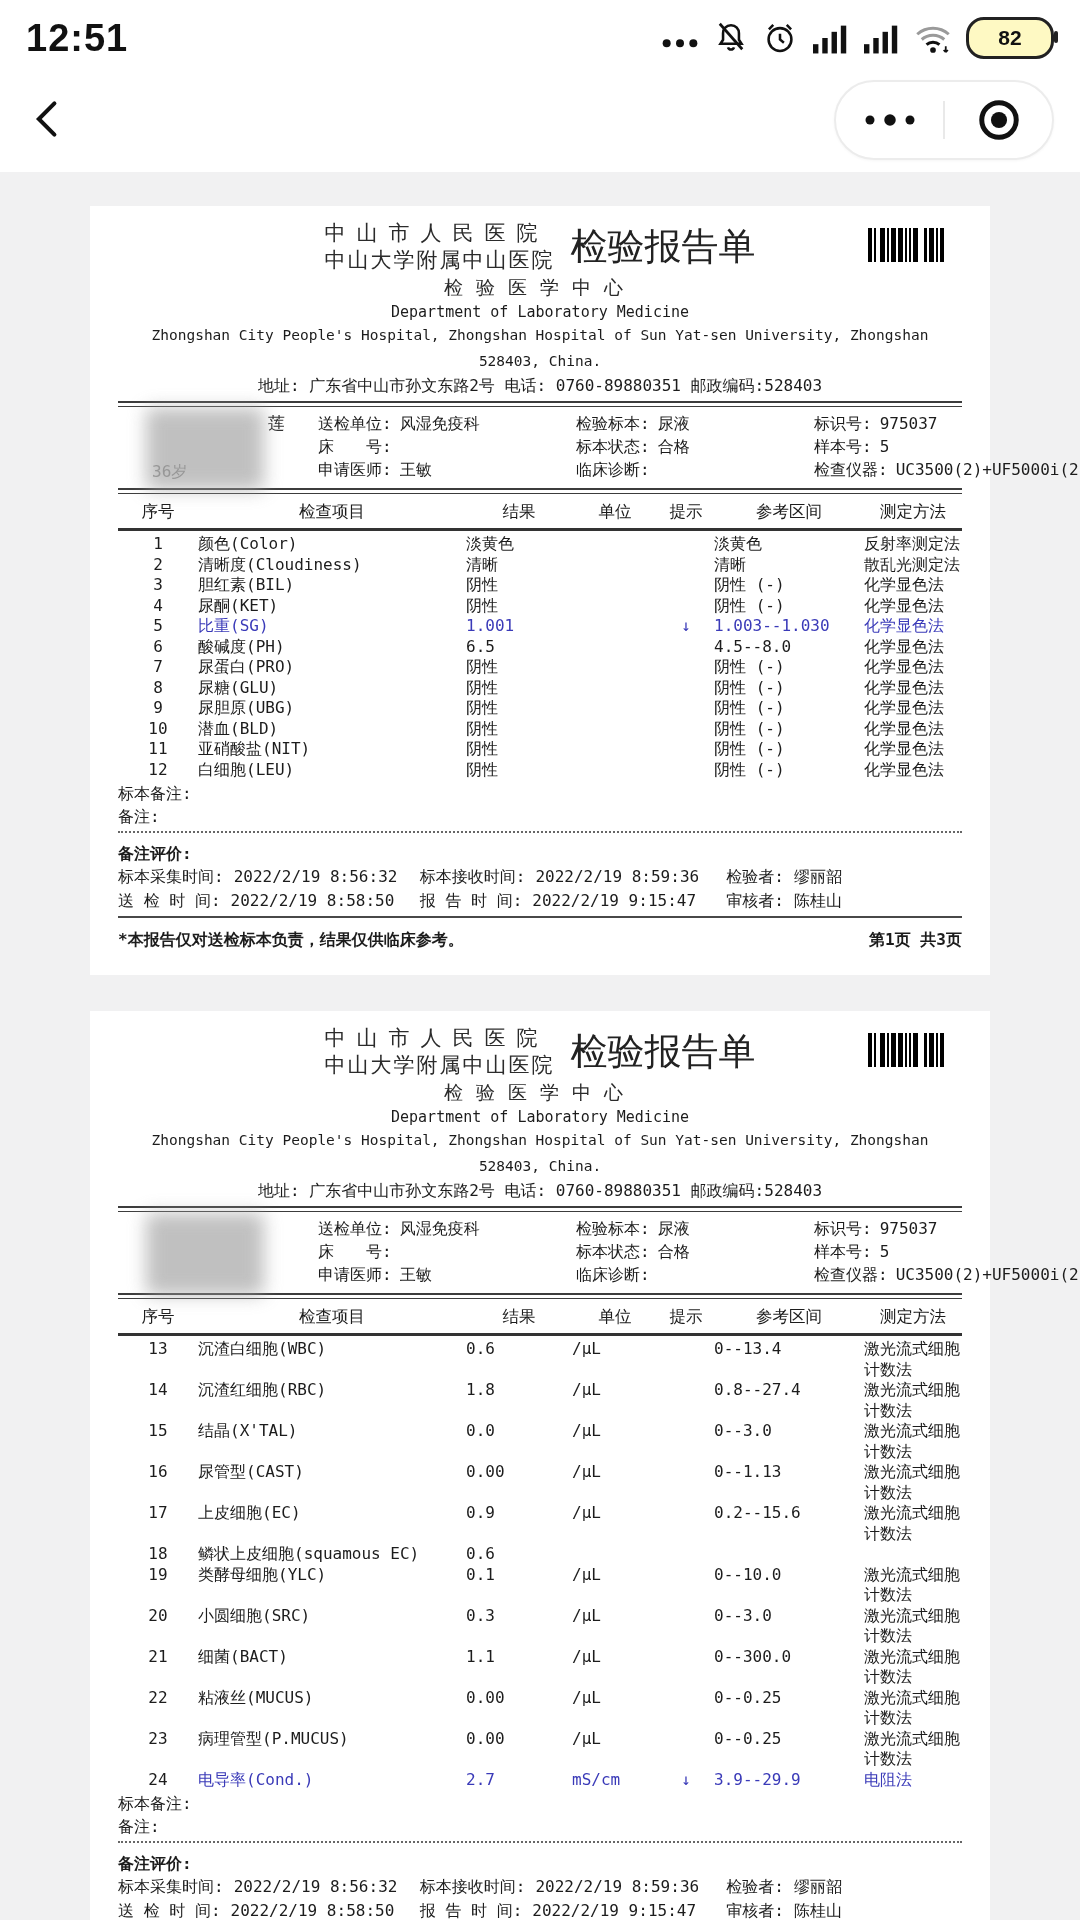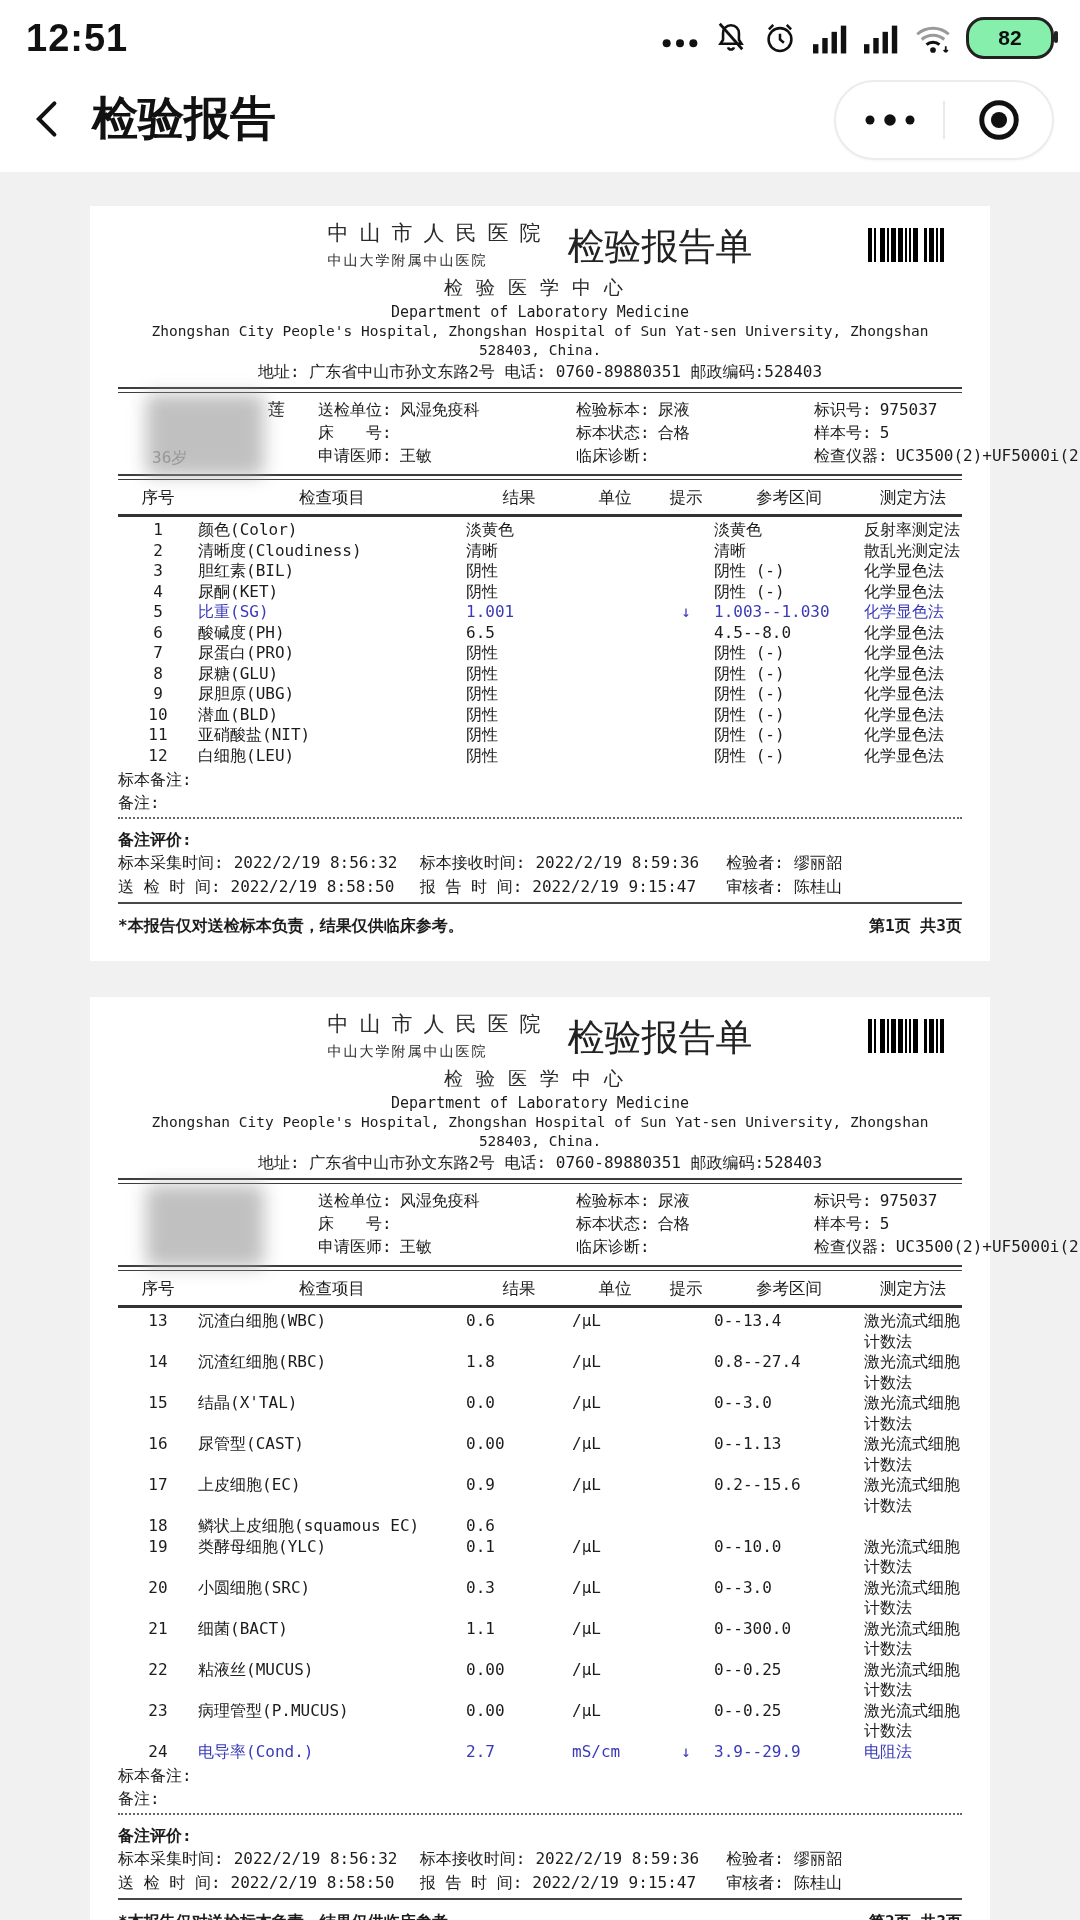--- a/index.html
+++ b/index.html
@@ -4,43 +4,43 @@
 <style>
   html,body{margin:0;padding:0;width:1080px;height:1920px;background:#f1f1f2;overflow:hidden;
     font-family:"Liberation Sans","DejaVu Sans",sans-serif;color:#111;}
   
   .status-bar{height:66px;background:#fff;display:flex;justify-content:space-between;align-items:center;
     padding:10px 26px 0;box-sizing:border-box;}
   .time{font-size:38px;font-weight:bold;letter-spacing:1px;}
   .sb-icons{display:flex;align-items:center;gap:13px;}
   .sb-icons svg{display:block;}
   .battery{min-width:62px;height:36px;border:3px solid #222;border-radius:18px;display:flex;align-items:center;
-    justify-content:center;font-size:21px;font-weight:bold;padding:0 10px;position:relative;background:#86efac;}
+    justify-content:center;font-size:21px;font-weight:bold;padding:0 10px;position:relative;background:#fef9c3;}
   .battery:after{content:"";position:absolute;right:-7px;top:11px;width:4px;height:12px;background:#222;border-radius:2px;}
   
   .nav-bar{height:106px;background:#fff;display:flex;align-items:center;padding:0 26px;position:relative;}
   .back-btn{width:52px;height:60px;display:flex;align-items:center;cursor:pointer;}
   .nav-title{font-size:46px;font-weight:600;margin-left:14px;}
   .capsule{position:absolute;right:26px;top:14px;width:216px;height:76px;border:2px solid #ececec;border-radius:40px;
     background:#fff;display:flex;align-items:center;box-shadow:0 1px 3px rgba(0,0,0,.04);}
   .capsule-half{flex:1;display:flex;justify-content:center;align-items:center;cursor:pointer;height:100%;}
   .capsule-divider{width:2px;height:38px;background:#e9e9e9;}
   
   .content{padding-top:34px;height:1714px;box-sizing:border-box;}
   .report-card{width:900px;margin:0 auto 36px;background:#fff;padding:14px 28px 24px;box-sizing:border-box;
     font-size:16px;color:#1c1c1c;font-family:"DejaVu Sans Mono","DejaVu Sans",sans-serif;}
   .hosp-wrap{position:relative;}
   .hosp-block{display:flex;justify-content:center;align-items:center;gap:16px;}
   .hosp-l1{font-size:21px;letter-spacing:11px;color:#2b2b2b;line-height:27px;}
-  .hosp-l2{font-size:14px;letter-spacing:2px;color:#2b2b2b;line-height:27px;}
+  .hosp-l2{font-size:21px;letter-spacing:2px;color:#2b2b2b;line-height:27px;}
   .hosp-l3{font-size:19px;letter-spacing:13px;color:#2b2b2b;line-height:27px;text-align:center;}
   .report-title{font-size:37px;color:#222;white-space:nowrap;}
   .barcode{position:absolute;right:6px;top:8px;}
   .dept-en{text-align:center;font-size:15px;line-height:19px;margin-top:2px;}
-  .hosp-en{text-align:center;font-size:14.5px;line-height:19px;}
+  .hosp-en{text-align:center;font-size:14.5px;line-height:26px;}
   .addr{text-align:center;font-size:16px;line-height:23px;}
   .hr2{height:3px;border-top:2px solid #3c3c3c;border-bottom:1px solid #3c3c3c;margin:4px 0 3px;}
   
   .patient{display:grid;grid-template-columns:200px 258px 238px 1fr;line-height:23px;padding:2px 0 3px;}
   .p-colA{position:relative;}
   .redact{position:absolute;left:28px;top:-4px;width:118px;height:82px;background:#a6a6a6;opacity:.7;
     filter:blur(9px);border-radius:6px;}
   .name-suffix{position:absolute;left:150px;top:0;font-size:17px;color:#333;}
   .age-vis{position:absolute;left:34px;top:48px;font-size:16px;color:#979797;}
   .p-line{white-space:nowrap;}
@@ -122,21 +122,20 @@
     </span>
   </div>
 </div>
 
 <div class="nav-bar">
   <div class="back-btn">
     <svg width="44" height="44" viewBox="0 0 24 24">
         <path d="M15.5 3.5L7 12l8.5 8.5" fill="none" stroke="#111" stroke-width="2.2" stroke-linecap="round"></path>
       </svg>
   </div>
-  <div class="nav-title">检验报告</div>
   <div class="capsule">
     <div class="capsule-half">
       <svg width="60" height="24" viewBox="0 0 48 16">
           <circle cx="8" cy="8" r="3.6" fill="#111"></circle>
           <circle cx="24" cy="8" r="4.6" fill="#111"></circle>
           <circle cx="40" cy="8" r="3.6" fill="#111"></circle>
         </svg>
     </div>
     <div class="capsule-divider"></div>
     <div class="capsule-half">

